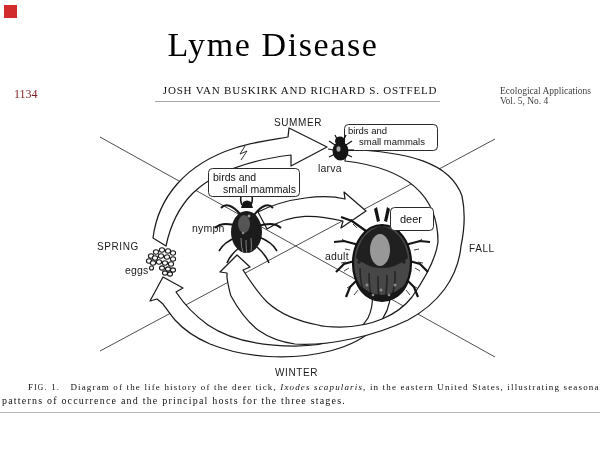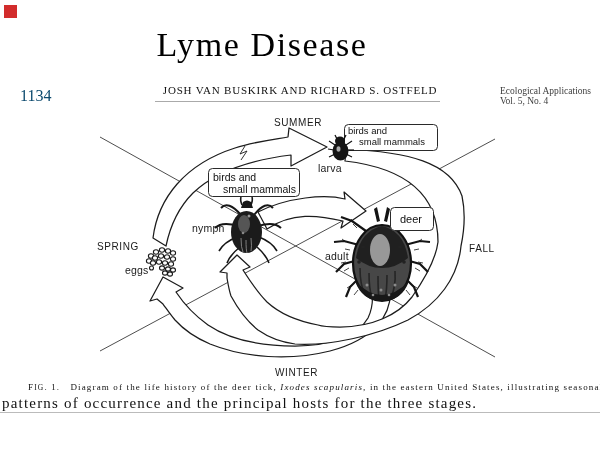--- a/index.html
+++ b/index.html
@@ -1,27 +1,27 @@
 <!DOCTYPE html>
 <html><head>
 <meta charset="utf-8">
 <style>
   html,body{margin:0;padding:0;background:#fff;}
   body{width:600px;height:450px;position:relative;overflow:hidden;
        font-family:"Liberation Serif",serif;}
   .abs{position:absolute;}
   #red{left:4px;top:5px;width:13px;height:13px;background:#d22c2c;}
-  #title{left:0;top:26px;width:524px;text-align:center;font-size:34px;letter-spacing:1.6px;color:#000;}
-  #pg{left:20px;top:87px;font-size:16px;color:#0c4a6e;}
+  #title{left:11px;top:26px;width:524px;text-align:center;font-size:34px;letter-spacing:1.6px;color:#000;}
+  #pg{left:14px;top:87px;font-size:12px;color:#7f1d1d;}
   #auth{left:0;top:84px;width:600px;text-align:center;font-size:11px;
         letter-spacing:0.8px;color:#111;}
   #rule{left:155px;top:101px;width:285px;height:1px;background:#aaa;}
   #jr{right:9px;top:86px;font-size:9.5px;line-height:10px;color:#3d3d3d;text-align:left;}
   #cap1{left:16px;top:382px;font-size:9px;letter-spacing:1.15px;color:#111;white-space:nowrap;margin-left:12px;}
-  #cap2{left:2px;top:395px;font-size:15px;letter-spacing:1.2px;color:#111;white-space:nowrap;}
+  #cap2{left:2px;top:395px;font-size:10px;letter-spacing:1.2px;color:#111;white-space:nowrap;}
   #brule{left:0;top:412px;width:600px;height:1px;background:#bbb;}
   svg{position:absolute;left:0;top:0;}
   .lbl{font-family:"Liberation Sans",sans-serif;font-size:10.5px;letter-spacing:0.2px;fill:#1a1a1a;}
   .ssn{font-family:"Liberation Sans",sans-serif;font-size:10px;letter-spacing:0.6px;fill:#1a1a1a;}
   .bx{font-family:"Liberation Sans",sans-serif;font-size:9.5px;fill:#111;}
 </style>
 </head>
 <body>
 <div class="abs" id="red"></div>
 <div class="abs" id="title">Lyme Disease</div>

